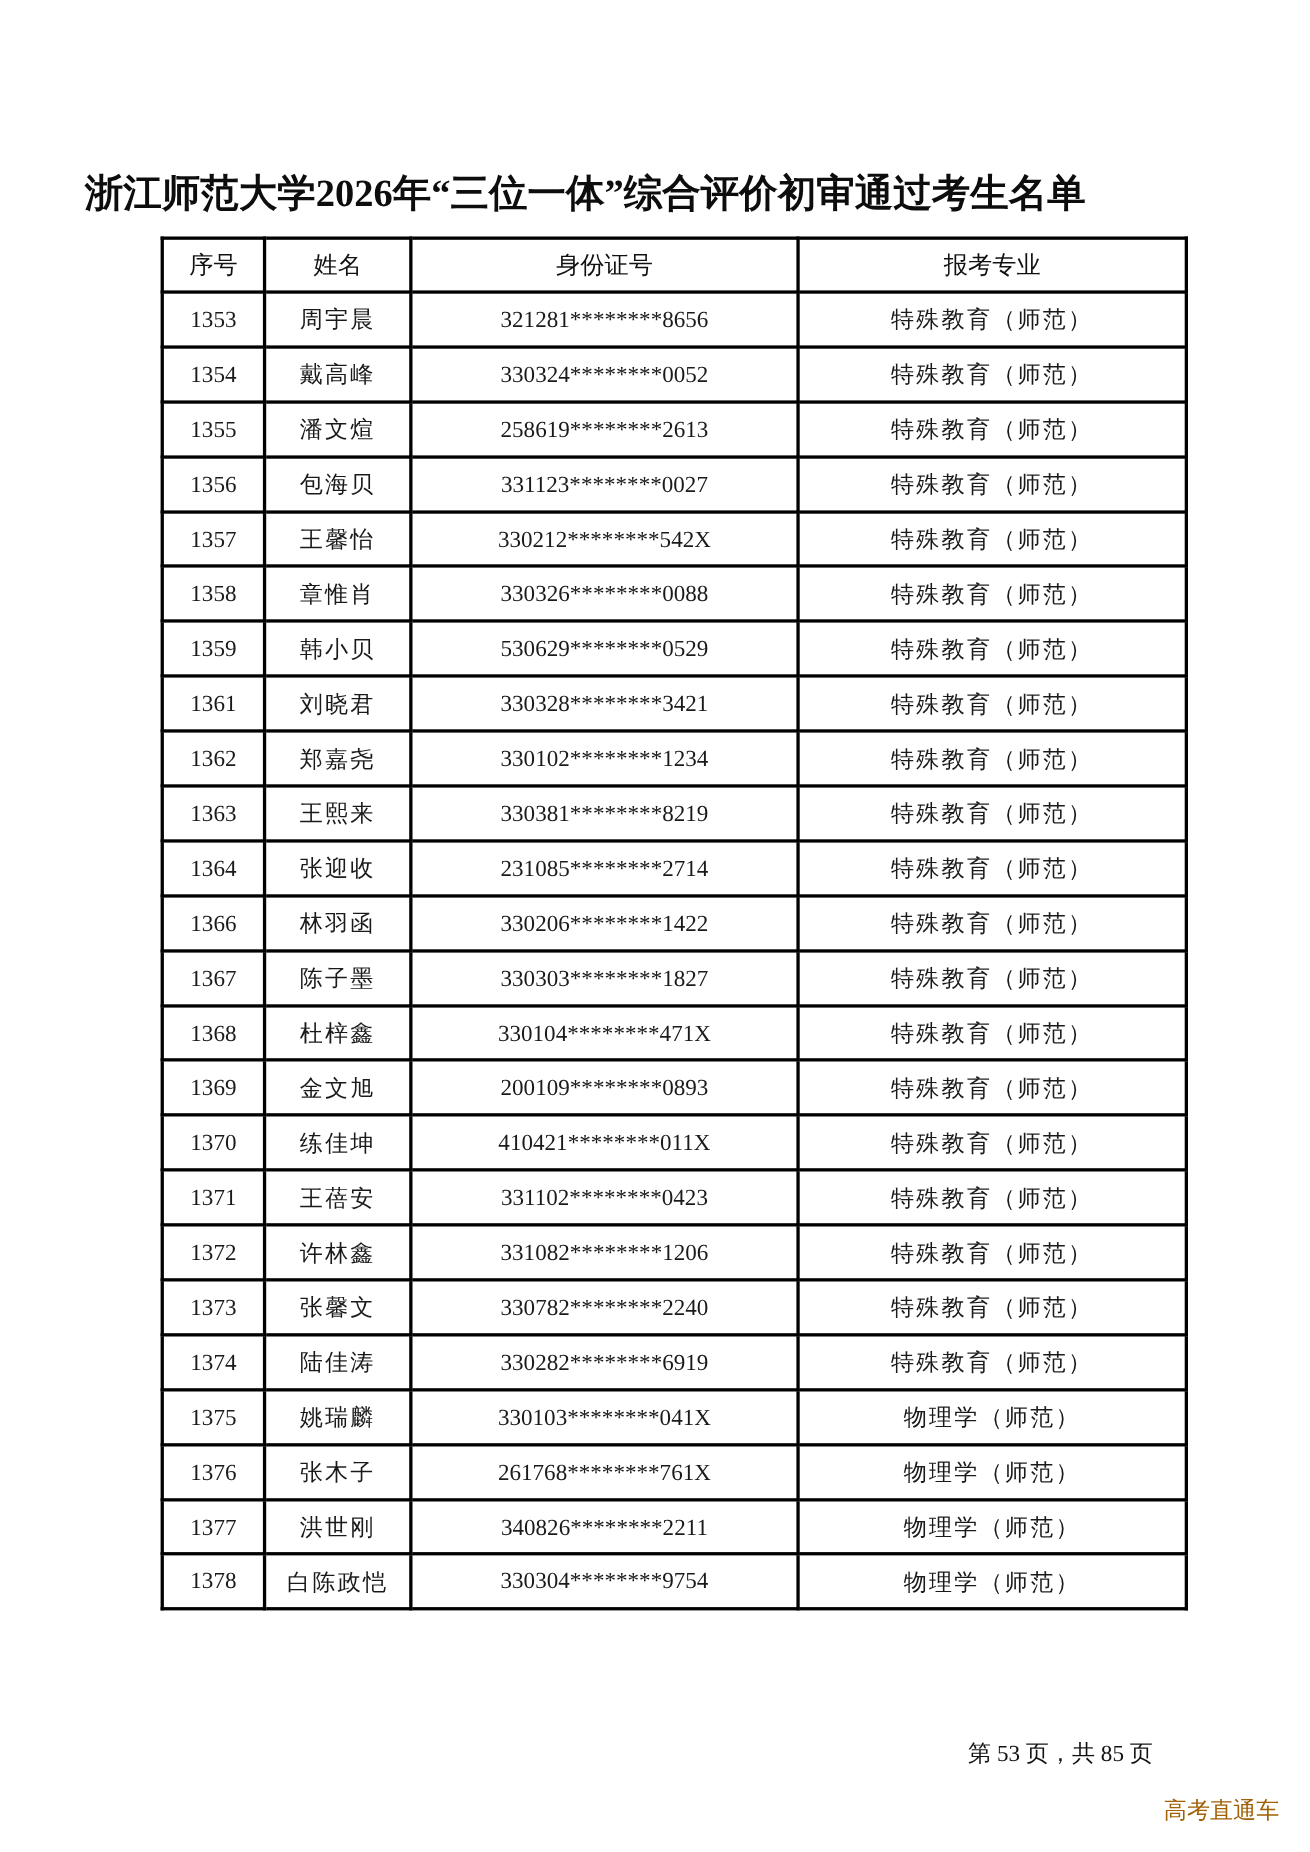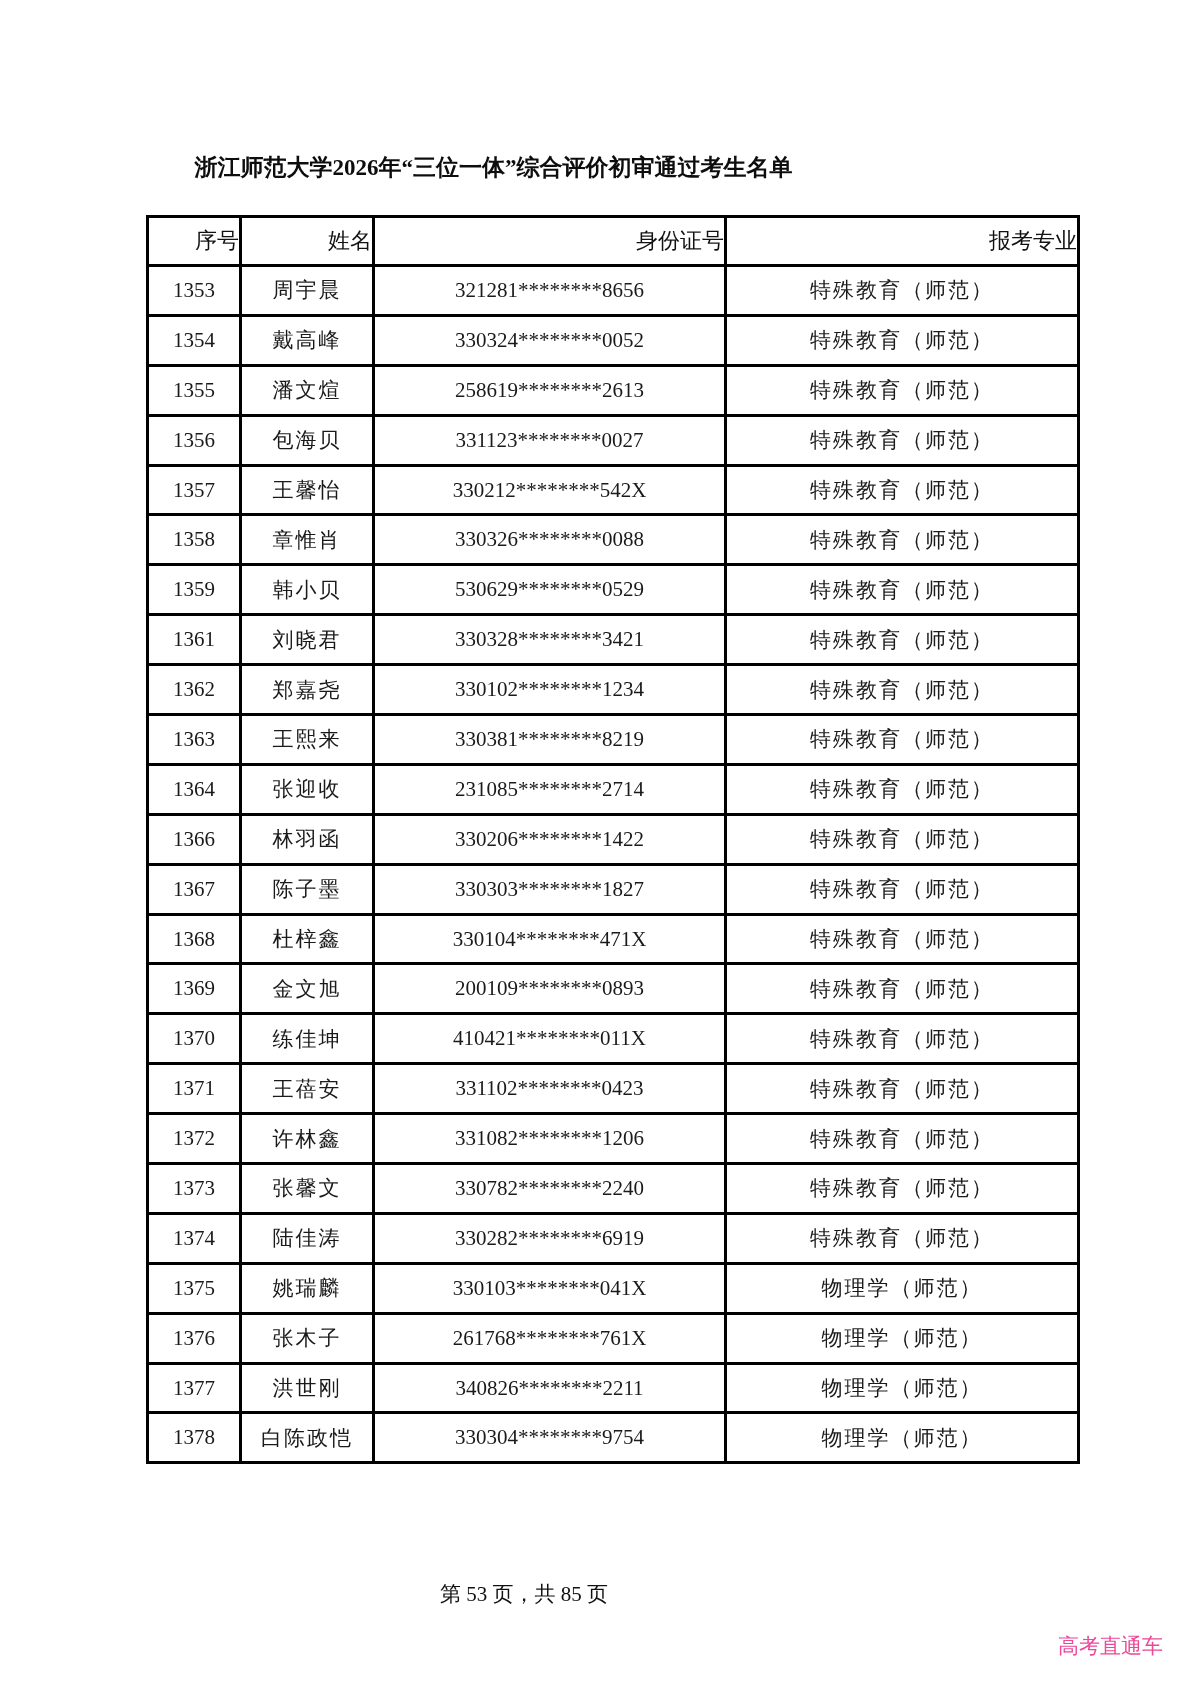--- a/index.html
+++ b/index.html
@@ -1,33 +1,33 @@
 <!DOCTYPE html>
 <html><head>
 <meta charset="utf-8">
 <style>
   html, body { margin: 0; padding: 0; background: #ffffff; }
   body { width: 1191px; height: 1684px; position: relative; overflow: hidden;
          font-family: "Liberation Serif", "DejaVu Serif", serif; color: #111; }
-  .title { position: absolute; left: 0; width: 987px; top: 152px; text-align: center;
-           font-size: 23px; font-weight: bold; letter-spacing: 0px;
+  .title { position: absolute; left: 0; width: 987px; top: 152px; text-align: right;
+           font-size: 35px; font-weight: bold; letter-spacing: 0px;
            font-family: "Liberation Serif", "DejaVu Serif", serif; color: #0d0d0d; }
   table.roster { position: absolute; left: 146px; top: 215px; width: 931px;
                  border-collapse: collapse; table-layout: fixed; }
   table.roster td, table.roster th { border: 3px solid #000; text-align: center;
                  vertical-align: middle; padding: 0; }
   table.roster th { height: 46px; font-size: 22px; font-weight: normal;
-                 font-family: "DejaVu Sans", "Liberation Sans", sans-serif; color: #111; text-align: right; }
+                 font-family: "DejaVu Sans", "Liberation Sans", sans-serif; color: #111; }
   table.roster td { height: 46.9px; font-size: 21px; color: #1a1a1a; }
   td.cn { font-family: "DejaVu Sans", "Liberation Sans", sans-serif; font-size: 19px;
           letter-spacing: 2px; color: #2a2a2a; margin-left: 36px; }
   td.num { font-family: "Liberation Serif", "DejaVu Serif", serif; }
-  .footer { position: absolute; left: 0; width: 1048px; top: 1580px; text-align: center;
+  .footer { position: absolute; left: 0; width: 1048px; top: 1580px; text-align: right;
             font-size: 21px; color: #111; font-family: "Liberation Serif", "DejaVu Serif", serif; }
-  .watermark { position: absolute; right: 28px; top: 1632px; font-size: 21px; color: #ec4899;
+  .watermark { position: absolute; right: 28px; top: 1632px; font-size: 21px; color: #a16207;
                font-family: "DejaVu Sans", "Liberation Sans", sans-serif; }
 </style>
 </head>
 <body>
 
 <div class="title">浙江师范大学2026年“三位一体”综合评价初审通过考生名单</div>
 
 <table class="roster">
   <colgroup>
     <col style="width:93px">

